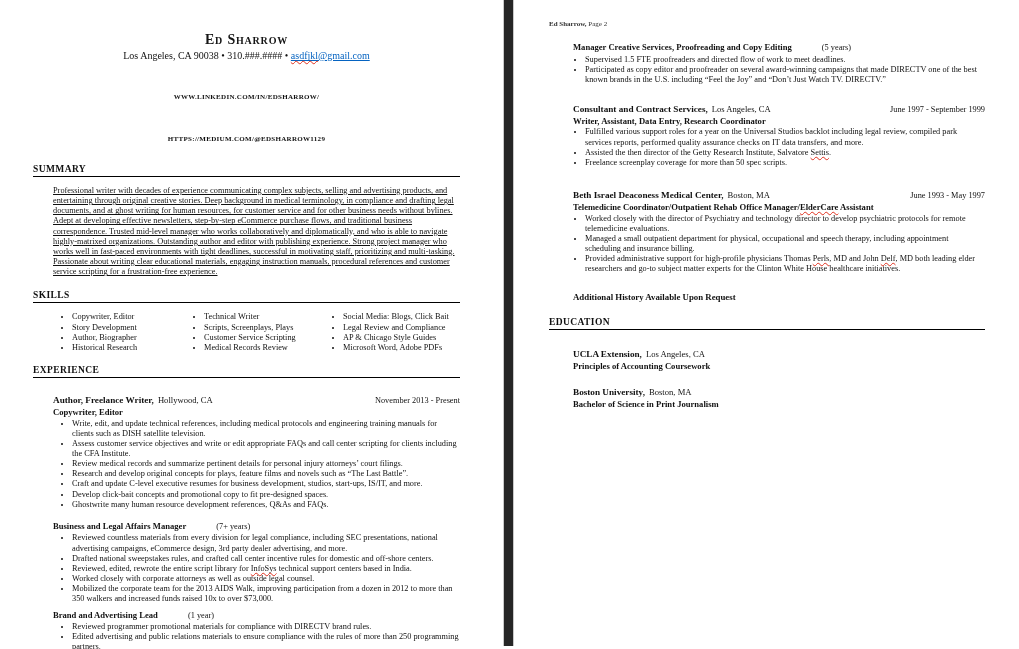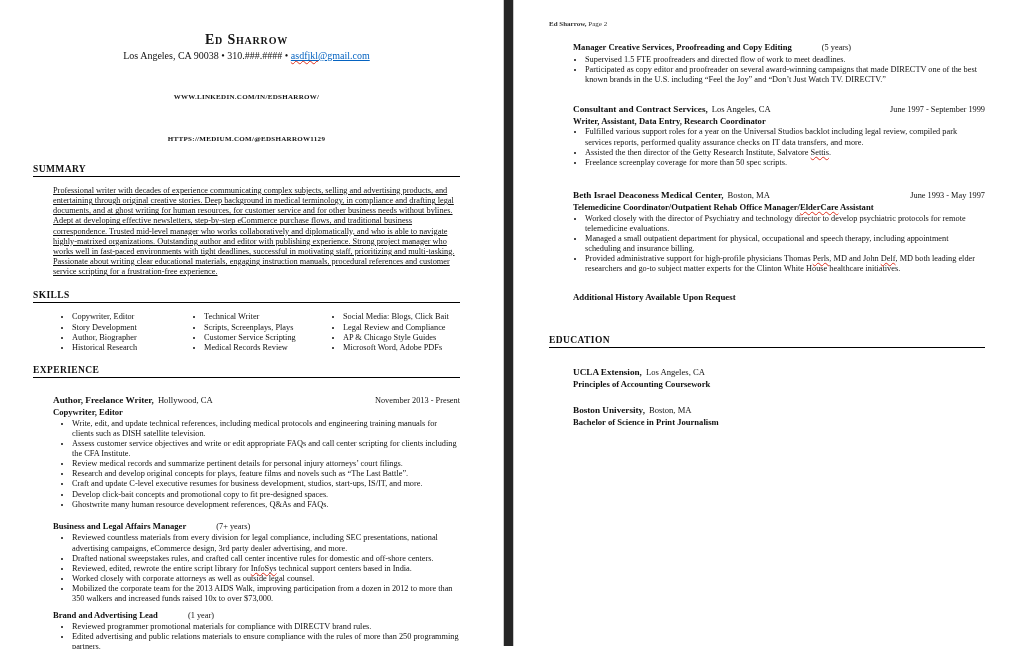--- a/index.html
+++ b/index.html
@@ -74,21 +74,21 @@
 
   
   .p2-label { font-size:7px; line-height:9px; color:#333; }
   .p2-label .b { font-weight:bold; }
   .p2 .job { margin-left:24px; }
   .p2 ul.blts { padding-left:12px; }
   .job-a { margin-top:13px; }
   .job-b { margin-top:13px; }
   .job-c { margin-top:16px; }
   .additional { margin:17px 0 0 24px; font-weight:bold; font-size:8.8px; }
-  .edu-heading { margin-top:33px; margin-left:0; }
+  .edu-heading { margin-top:15px; margin-left:0; }
   .edu-entry { margin:13px 0 0 24px; }
   .edu-entry .degree { font-weight:bold; font-size:8.6px; line-height:10.5px; }
   .edu-entry + .edu-entry { margin-top:10px; }
 </style>
 </head>
 <body>
 
 <div class="canvas">
 
   <div class="page page1">

